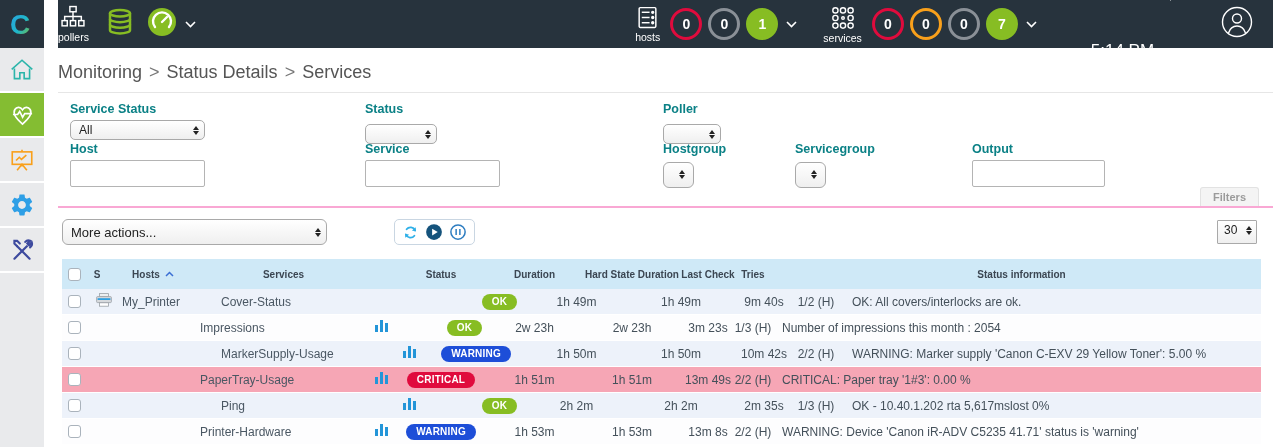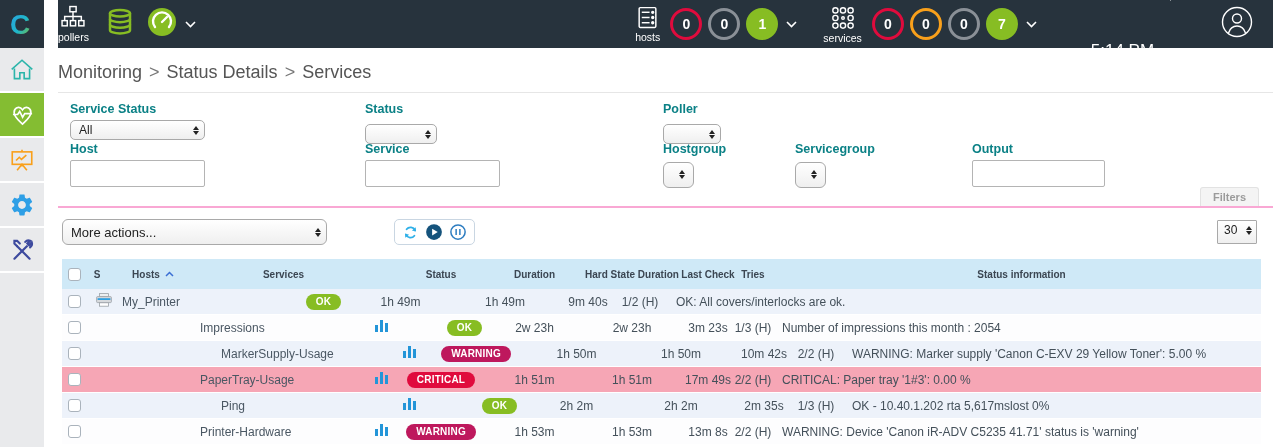--- a/index.html
+++ b/index.html
@@ -88,21 +88,21 @@
   .c-hsd { width:100px; }
   .c-lastcheck { width:52px; }
   .c-tries { width:38px; }
   .c-info { flex:1; justify-content:flex-start; padding-left:10px; }
   .checkbox { width:13px; height:13px; border:1px solid #aab3bc; border-radius:3px; background:#fff;
               display:inline-block; cursor:pointer; }
   .host-link, .service-link { cursor:pointer; color:#4a5763; }
   .badge { padding:2px 10px; border-radius:10px; color:#fff; font-size:10px; font-weight:bold;
            letter-spacing:.2px; line-height:1.2; }
   .badge-ok { background:#87bd23;margin-left:47px; }
-  .badge-warning { background:#be185d; }
+  .badge-warning { background:#1d4ed8; }
   .badge-critical { background:#e00b3d; }
   .sort-caret { margin-left:5px; display:flex; align-items:center; }
 </style>
 </head>
 <body>
 
 <div id="logo-block">
   <svg width="30" height="32" viewBox="0 0 30 32">
     <defs>
       <linearGradient id="lg" x1="0" y1="0" x2="1" y2="1">
@@ -389,20 +389,23 @@
           <rect x="3.5" y="0.6" width="9" height="3" fill="#eceff1" stroke="#9aa0a6" stroke-width="0.8"></rect>
           <rect x="0.6" y="3.6" width="14.8" height="6" rx="1" fill="#d7dadd" stroke="#9aa0a6" stroke-width="0.8"></rect>
           <rect x="1.6" y="5.2" width="12.8" height="1.8" fill="#2f9fe0"></rect>
           <rect x="3.5" y="9.8" width="9" height="3.4" fill="#fff" stroke="#9aa0a6" stroke-width="0.8"></rect>
         </svg>
       </span>
     </div>
     <div class="c c-hosts">
             <span class="host-link">My_Printer</span>
           </div>
+    <div class="c c-services">
+            <span class="service-link">Cover-Status</span>
+          </div>
     <div class="c c-icon">
       <span style="visibility: hidden;">
         <svg width="13" height="12" viewBox="0 0 13 12">
           <rect x="0" y="5" width="3" height="7" fill="#2395d8"></rect>
           <rect x="5" y="0" width="3" height="12" fill="#2395d8"></rect>
           <rect x="10" y="3" width="3" height="9" fill="#2395d8"></rect>
         </svg>
       </span>
     </div>
     <div class="c c-status">
@@ -517,21 +520,21 @@
           <rect x="5" y="0" width="3" height="12" fill="#2395d8"></rect>
           <rect x="10" y="3" width="3" height="9" fill="#2395d8"></rect>
         </svg>
       </span>
     </div>
     <div class="c c-status">
             <span class="badge badge-critical">CRITICAL</span>
           </div>
     <div class="c c-duration">1h 51m</div>
     <div class="c c-hsd">1h 51m</div>
-    <div class="c c-lastcheck">17m 49s</div>
+    <div class="c c-lastcheck">13m 49s</div>
     <div class="c c-tries">2/2 (H)</div>
     <div class="c c-info">CRITICAL: Paper tray '1#3': 0.00 %</div>
   </div>
         <div class="trow row-stripe">
     <div class="c c-check">
             <span class="checkbox"></span>
           </div>
     <div class="c c-s">
       <span style="visibility: hidden;">
         <svg width="16" height="14" viewBox="0 0 16 14">

